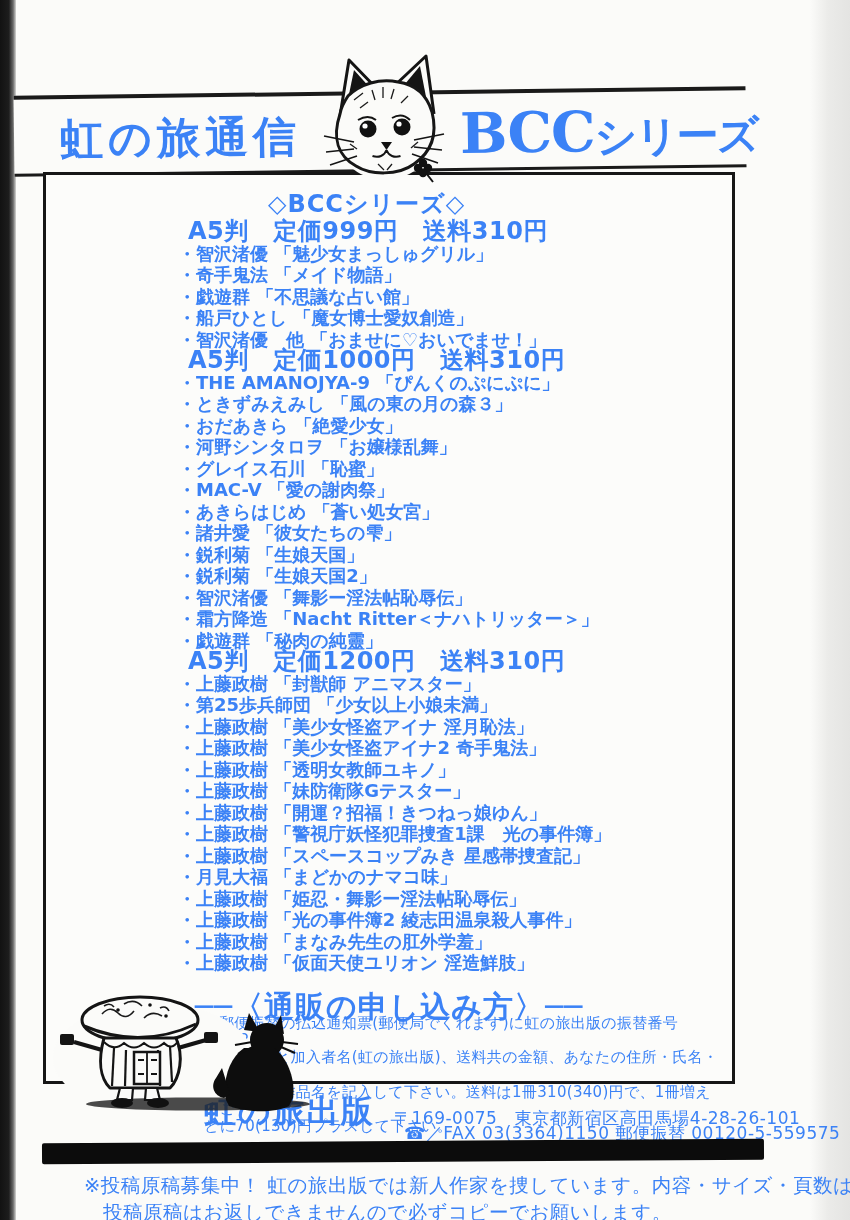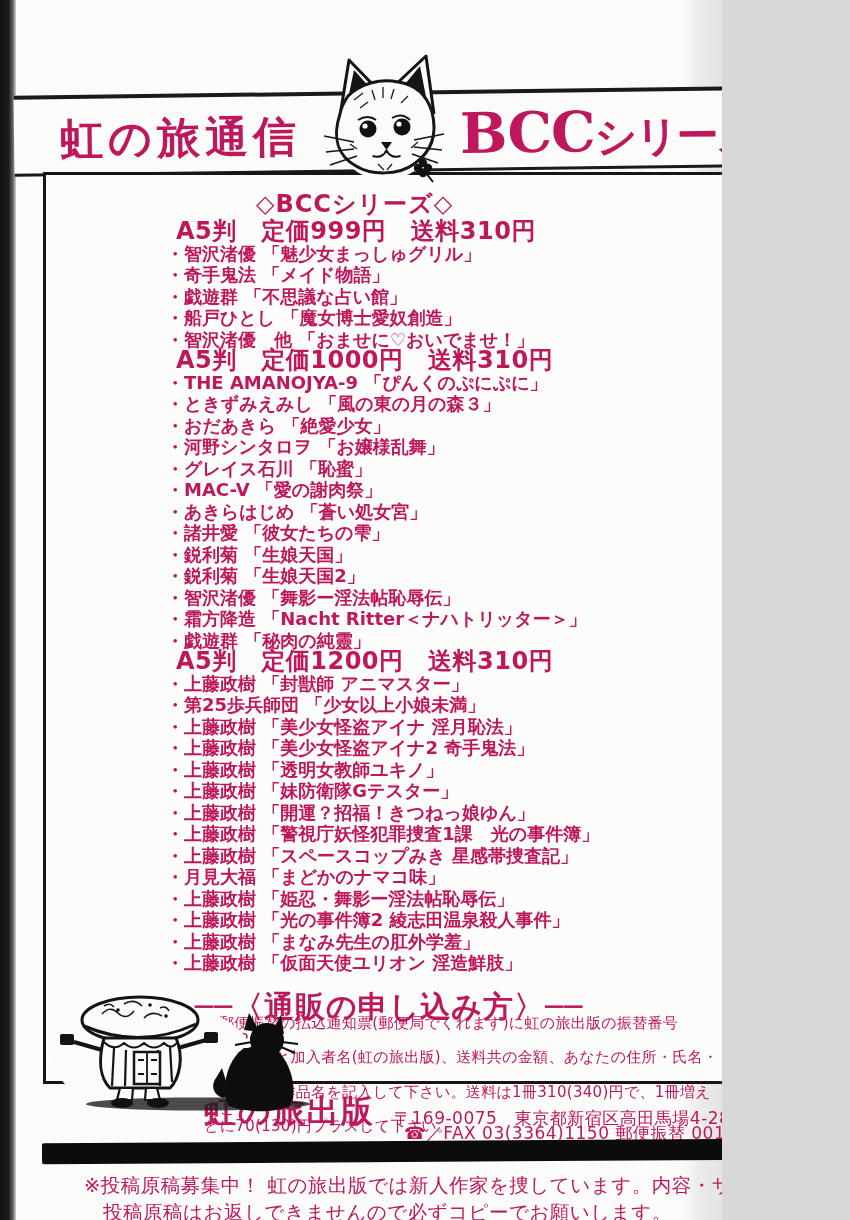--- a/index.html
+++ b/index.html
@@ -1,36 +1,36 @@
 <!DOCTYPE html>
 <html><head>
 <meta charset="utf-8">
 <style>
   html,body{margin:0;padding:0;background:#d8d8d6;}
-  .page{position:relative;width:722px;height:1220px;background:#fbfbf9;overflow:hidden;
-        font-family:"DejaVu Sans","Liberation Sans",sans-serif;color:#be185d;}
+  .page{position:relative;width:850px;height:1220px;background:#fbfbf9;overflow:hidden;
+        font-family:"DejaVu Sans","Liberation Sans",sans-serif;color:#3b82f6;}
   
   .edge-left{position:absolute;left:0;top:0;width:16px;height:1220px;
     background:linear-gradient(90deg,#121212 0%,#1d1d1d 55%,#6a6a6a 82%,#d6d6d4 100%);}
   .edge-right{position:absolute;right:0;top:0;width:40px;height:1220px;
     background:linear-gradient(90deg,rgba(235,235,233,0) 0%,#ebebe9 45%,#e4e4e2 100%);}
   
   .header-band{position:absolute;left:14px;top:91px;width:732px;height:74px;
     border-top:4px solid #1a1a1a;border-bottom:3px solid #1a1a1a;
     transform:rotate(-0.75deg);background:#fbfbf9;}
   .news-title{position:absolute;left:46px;top:12px;font-size:43px;font-weight:700;
     letter-spacing:5px;white-space:nowrap;}
   .series-wrap{position:absolute;left:446px;top:6px;display:flex;align-items:baseline;white-space:nowrap;}
   .series-roman{font-family:"DejaVu Serif","Liberation Serif",serif;font-size:56px;font-weight:700;letter-spacing:-1px;}
   .series-kana{font-size:42px;font-weight:700;letter-spacing:-2px;}
   .mascot-cat{position:absolute;left:320px;top:52px;width:130px;height:134px;z-index:5;}
   
   .main-box{position:absolute;left:43px;top:172px;width:692px;height:912px;
     border:3px solid #161616;background:#fcfcfa;box-sizing:border-box;z-index:2;}
-  .list-flow{position:absolute;left:0;top:14px;right:0;}
+  .list-flow{position:absolute;left:12px;top:14px;right:0;}
   .list-title{font-size:24px;font-weight:700;margin-left:210px;letter-spacing:1px;height:32px;line-height:30px;}
   .sec-header{font-size:24px;font-weight:700;margin-left:130px;height:21.5px;line-height:21.5px;
     letter-spacing:.5px;white-space:nowrap;}
   .book-line{font-size:18px;font-weight:700;margin-left:120px;height:21.5px;line-height:21.5px;white-space:nowrap;}
   .order-heading{position:absolute;top:812px;left:0;width:100%;text-align:center;
     font-size:30px;font-weight:700;letter-spacing:1px;}
   .order-para{position:absolute;top:840px;left:158px;right:8px;font-size:15px;
     line-height:17.2px;letter-spacing:.3px;font-weight:400;}
   .order-line.first{text-indent:15px;}
   

